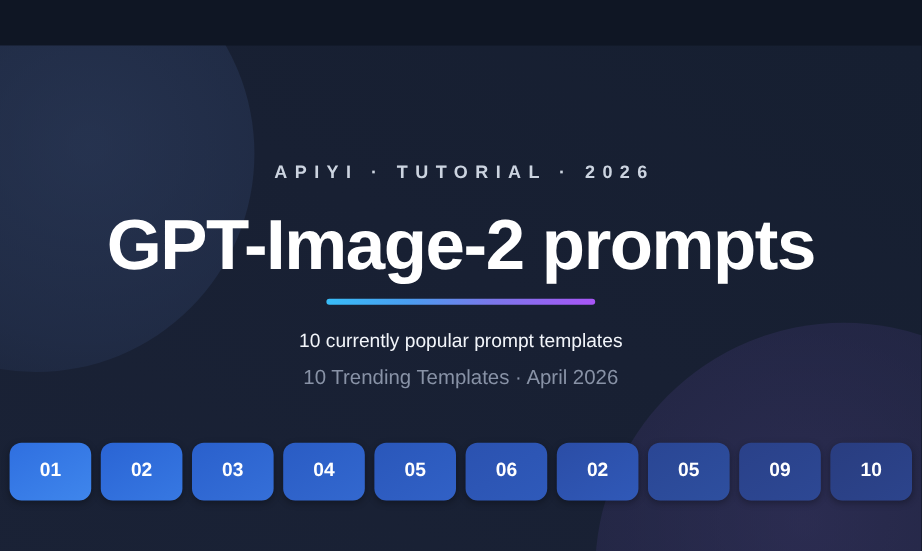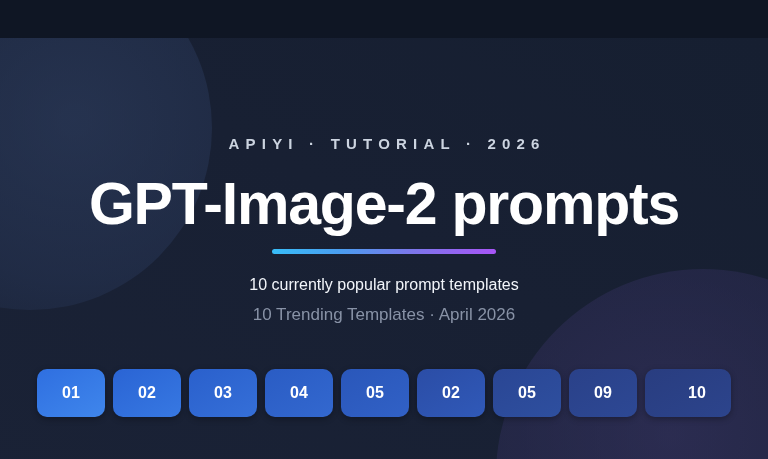--- a/index.html
+++ b/index.html
@@ -139,20 +139,21 @@
     <div class="subtitle">10 currently popular prompt templates</div>
 
     <div class="caption">10 Trending Templates · April 2026</div>
 
     <div class="chips" id="chips">
         <div class="chip" style="background: linear-gradient(150deg, rgb(47, 111, 224) 0%, rgb(63, 134, 236) 100%);">01</div>
         <div class="chip" style="background: linear-gradient(150deg, rgb(42, 100, 212) 0%, rgb(55, 120, 226) 100%);">02</div>
         <div class="chip" style="background: linear-gradient(150deg, rgb(42, 96, 204) 0%, rgb(53, 111, 216) 100%);">03</div>
         <div class="chip" style="background: linear-gradient(150deg, rgb(42, 92, 196) 0%, rgb(51, 104, 207) 100%);">04</div>
         <div class="chip" style="background: linear-gradient(150deg, rgb(42, 87, 186) 0%, rgb(49, 97, 198) 100%);">05</div>
+        <div class="chip" style="background: linear-gradient(150deg, rgb(43, 82, 176) 0%, rgb(47, 90, 186) 100%);">06</div>
         <div class="chip" style="background: linear-gradient(150deg, rgb(43, 77, 166) 0%, rgb(48, 89, 184) 100%);">02</div>
         <div class="chip" style="background: linear-gradient(150deg, rgb(42, 70, 148) 0%, rgb(46, 79, 159) 100%);">05</div>
         <div class="chip" style="background: linear-gradient(150deg, rgb(42, 65, 137) 0%, rgb(45, 72, 148) 100%);">09</div>
-        <div class="chip" style="background: linear-gradient(150deg, rgb(41, 61, 128) 0%, rgb(44, 68, 140) 100%); padding-left: 18px;">10</div>
+        <div class="chip" style="background: linear-gradient(150deg, rgb(41, 61, 128) 0%, rgb(44, 68, 140) 100%);">10</div>
       </div>
 
   </div>
 </div>
 
 </body></html>

